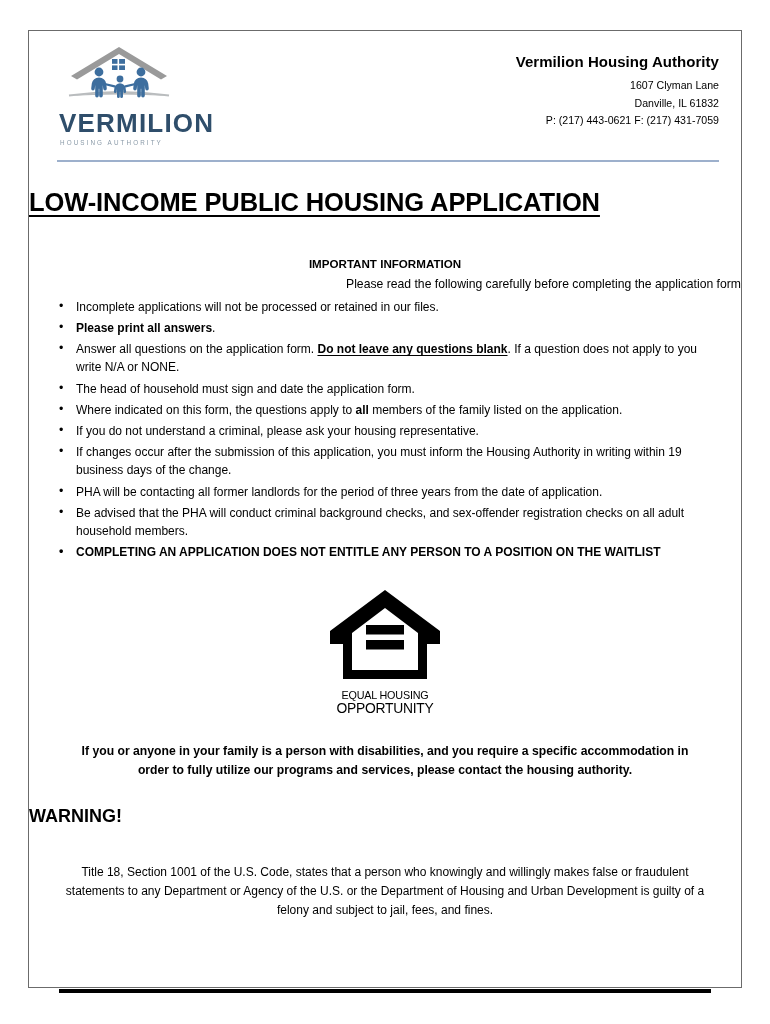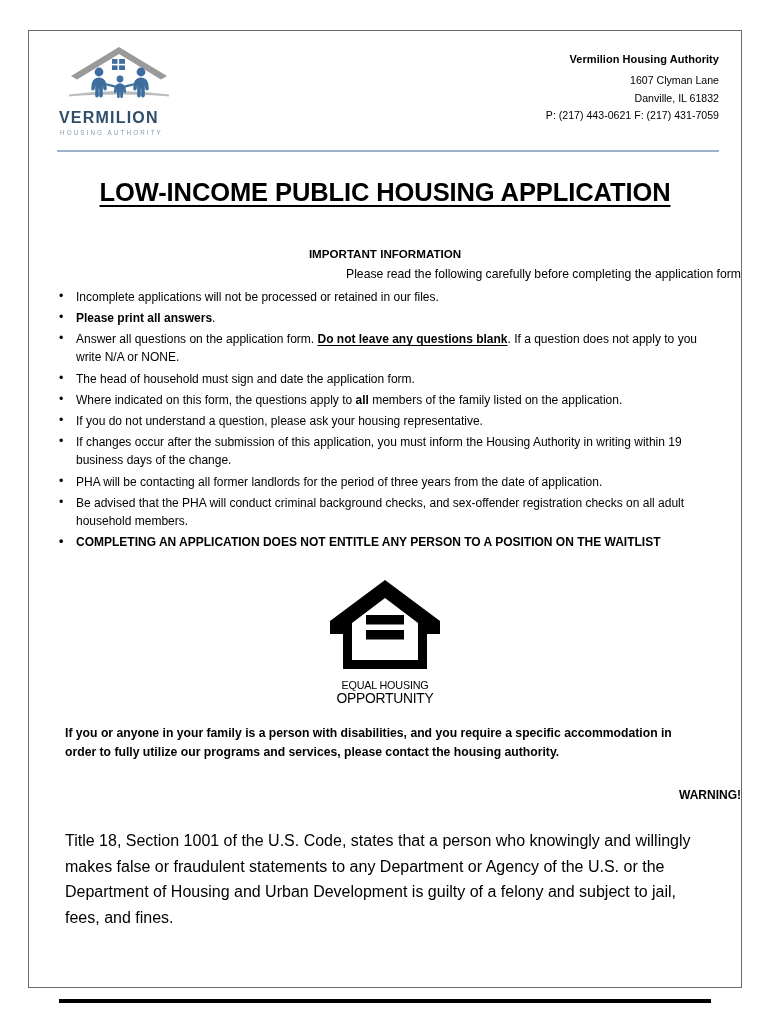--- a/index.html
+++ b/index.html
@@ -20,41 +20,40 @@
   
   .header {
     display:flex;
     align-items:flex-start;
     justify-content:space-between;
     padding:12px 22px 0 28px;
   }
   .logo-block { width:160px; flex:0 0 160px; }
   .logo-mark { width:128px; height:66px; display:block; }
   .logo-word {
-    font-size:16px; font-weight:bold; letter-spacing:1.2px;
+    font-size:26px; font-weight:bold; letter-spacing:1.2px;
     color:#2f4e6b; line-height:1; margin-top:1px; padding-left:2px;
   }
   .logo-sub {
     font-size:6.3px; letter-spacing:2.1px; color:#8a9aa8;
     margin-top:3px; padding-left:3px;
   }
 
   .addr { text-align:right; padding-top:10px; }
-  .addr-title { font-size:11px; font-weight:bold; letter-spacing:.05px; }
+  .addr-title { font-size:15px; font-weight:bold; letter-spacing:.05px; }
   .addr-line { font-size:10.6px; margin-top:5.5px; }
   .addr-line.first { margin-top:9px; }
 
   .hdr-rule {
     height:1.6px; background:#9db0cc;
     margin:14px 22px 0 28px;
   }
 
   
   .doc-title {
-    text-align:center;
     font-size:25.5px;
     font-weight:bold;
     letter-spacing:-0.1px;
     margin-top:26px;
     text-decoration:underline;
     text-underline-offset:4px;
   }
 
   
   .section-head {
@@ -95,30 +94,30 @@
     transform:scaleX(0.93); transform-origin:center;
   }
   .eho-t2 {
     text-align:center; font-size:14.6px; letter-spacing:-0.3px;
     line-height:1.02; margin-top:1px;
     transform:scaleX(0.95); transform-origin:center;
   }
 
   
   .accom {
-    font-weight:bold; font-size:12.2px;
-    line-height:1.55; margin-top:18px; padding:0 36px;
+    text-align:center; font-weight:bold; font-size:12.2px;
+    line-height:1.55; margin-top:26px; padding:0 36px;
   }
   .warning {
-    text-align:right; font-weight:bold; font-size:12px;
+    text-align:left; font-weight:bold; font-size:18px;
     margin-top:26px;
   }
   .legal {
-    font-size:16px; line-height:1.6;
-    margin-top:26px; padding:0 36px;
+    text-align:center; font-size:12px; line-height:1.6;
+    margin-top:36px; padding:0 36px;
   }
 
   .bottom-rule {
     height:4px; background:#000;
     margin:69px 30px 0 30px;
   }
 </style>
 </head>
 <body>
 
@@ -168,21 +167,21 @@
 
   <div class="section-head">IMPORTANT INFORMATION</div>
   <div class="lead">Please read the following carefully before completing the application form</div>
 
   <ul class="rules" id="rules-list">
       <li><span>Incomplete applications will not be processed or retained in our files.</span></li>
       <li><span class="bold">Please print all answers</span><span>.</span></li>
       <li><span>Answer all questions on the application form.  </span><span class="bu">Do not leave any questions blank</span><span>.  If a question does not apply to you write N/A or NONE.</span></li>
       <li><span>The head of household must sign and date the application form.</span></li>
       <li><span>Where indicated on this form, the questions apply to </span><span class="bold">all</span><span> members of the family listed on the application.</span></li>
-      <li><span>If you do not understand a question, please ask your housing representative.</span></li>
+      <li><span>If you do not understand a criminal, please ask your housing representative.</span></li>
       <li><span>If changes occur after the submission of this application, you must inform the Housing Authority in writing within 19 business days of the change.</span></li>
       <li><span>PHA will be contacting all former landlords for the period of three years from the date of application.</span></li>
       <li><span>Be advised that the PHA will conduct criminal background checks, and sex-offender registration checks on all adult household members.</span></li>
       <li class="b"><span class="bold">COMPLETING AN APPLICATION DOES NOT ENTITLE ANY PERSON TO A POSITION ON THE WAITLIST</span></li>
     </ul>
 
   <div class="eho-wrap">
     <div class="eho">
       <svg viewBox="0 0 118 102">
         <path d="M59 4 L114 45 L114 58 L101 58 L101 93 L17 93 L17 58 L4 58 L4 45 Z

